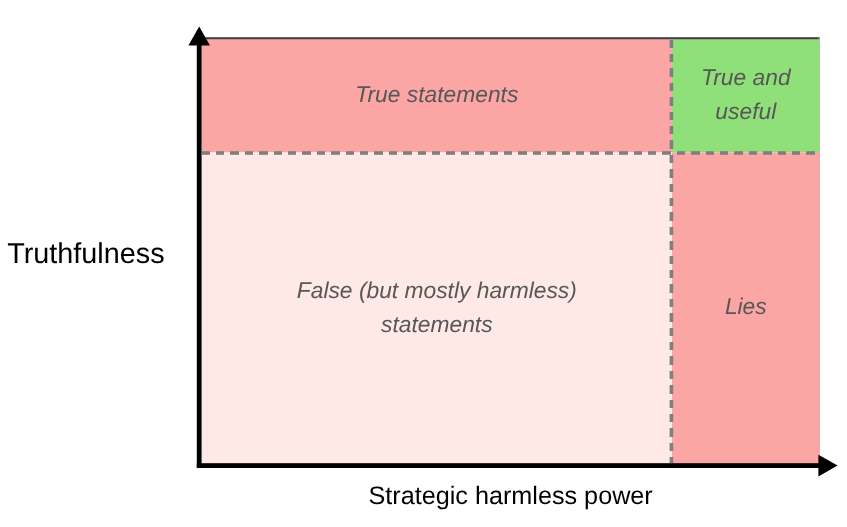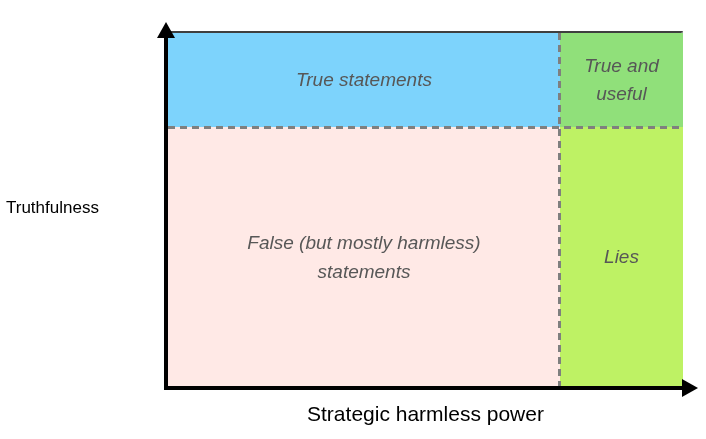--- a/index.html
+++ b/index.html
@@ -97,53 +97,53 @@
     border-bottom: 9px solid transparent;
     border-left: 16px solid #000000;
   }
   
   .y-axis-label {
     position: absolute;
     left: 6px;
     top: 198px;
     width: 150px;
     text-align: left;
-    font-size: 17px;
+    font-size: 24px;
     color: #000000;
   }
   .x-axis-label {
     position: absolute;
     left: 168px;
     top: 402px;
     width: 515px;
     text-align: center;
     font-size: 21px;
     color: #000000;
   }
 </style>
 </head>
 <body>
 
 <div class="canvas">
 
   <div class="plot">
 
-    <div class="quad quad-tl" style="background-color: #7dd3fc; text-align: right;">
+    <div class="quad quad-tl" style="background-color: #fca5a5; text-align: right;">
       <span class="quad-label">True statements</span>
     </div>
 
     <div class="quad quad-bl" style="background-color: rgb(255, 233, 230);">
       <span class="quad-label">False (but mostly harmless) statements</span>
     </div>
 
     <div class="quad quad-tr" style="background-color: rgb(144, 224, 122);">
       <span class="quad-label">True and useful</span>
     </div>
 
-    <div class="quad quad-br" style="background-color: #bef264;">
+    <div class="quad quad-br" style="background-color: #fca5a5;">
       <span class="quad-label">Lies</span>
     </div>
 
     <div class="divider-h"></div>
     <div class="divider-v"></div>
   </div>
 
   <div class="y-axis-line"></div>
   <div class="y-axis-arrowhead"></div>
   <div class="x-axis-line"></div>

